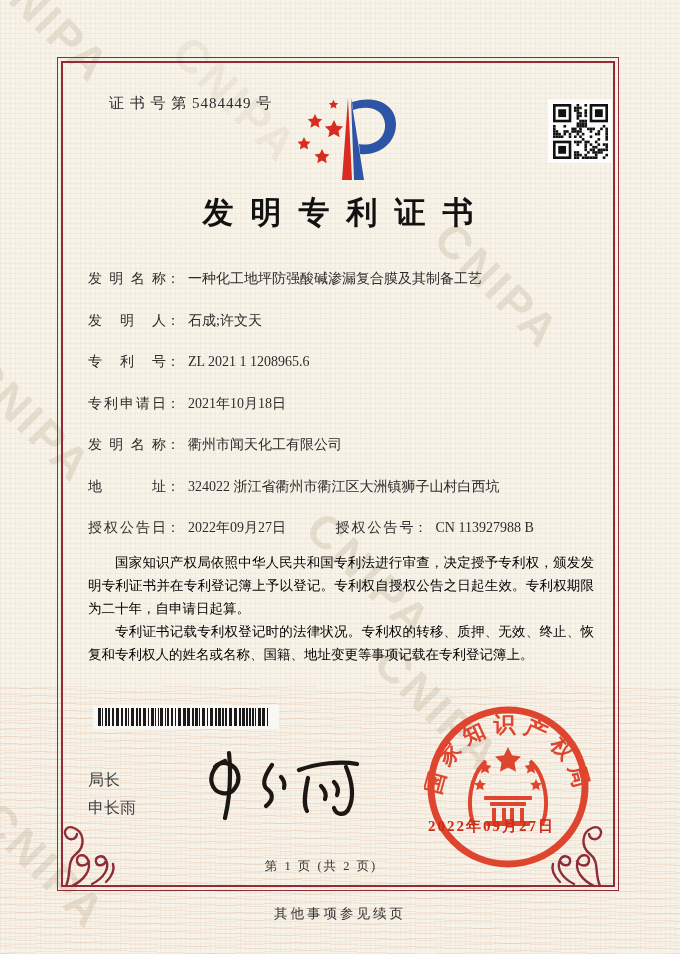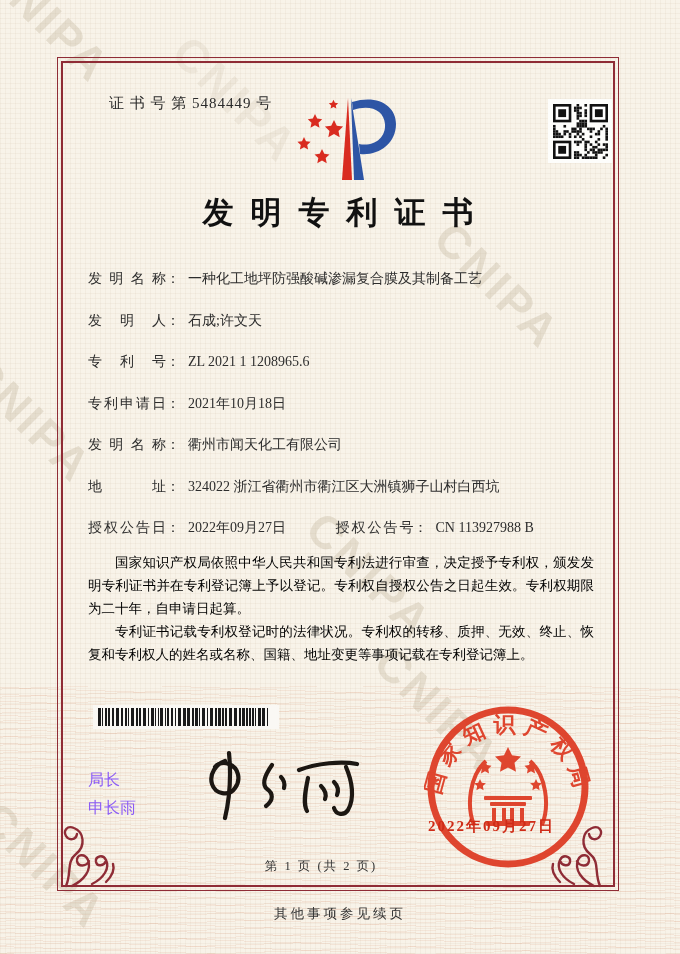--- a/index.html
+++ b/index.html
@@ -42,21 +42,21 @@
   .fields{left:88px;top:269px;width:505px;z-index:3;font-size:14px;color:#2d2d2d;}
   .field-row{margin-bottom:22.5px;line-height:19px;white-space:nowrap;}
   .f-label{display:inline-block;width:78px;text-align:justify;text-align-last:justify;vertical-align:top;}
   .f-colon{margin-right:8px;}
   .grant-second{margin-left:46px;}
   .paras{left:88px;top:551px;width:506px;z-index:3;font-size:13.5px;line-height:23px;
     color:#000000;text-align:justify;}
   .paras p{margin:0;text-indent:2em;}
   .barcode-wrap{left:93px;top:705px;width:186px;height:24px;background:#faf8f4;z-index:3;
     display:flex;align-items:center;justify-content:center;}
-  .sig-block{left:88px;top:766px;z-index:3;font-size:16px;color:#8b5cf6;line-height:28px;}
+  .sig-block{left:88px;top:766px;z-index:3;font-size:16px;color:#404040;line-height:28px;}
   .signature{left:195px;top:748px;z-index:4;}
   .seal{left:424px;top:703px;z-index:3;opacity:.92;}
   .seal-date{left:428px;top:817px;z-index:4;font-size:15px;color:#cf2b17;
     letter-spacing:2px;font-weight:bold;white-space:nowrap;}
   .page-info{left:40px;top:858px;width:562px;text-align:center;z-index:3;font-size:12.5px;color:#333;letter-spacing:2px;}
   .continuation{left:0;top:905px;width:680px;text-align:center;z-index:3;font-size:13.5px;color:#333;letter-spacing:3px;}
   .ornament{z-index:3;}
   .orn-left{left:62px;top:816px;}
   .orn-right{left:548px;top:816px;transform:scaleX(-1);}
 </style>

